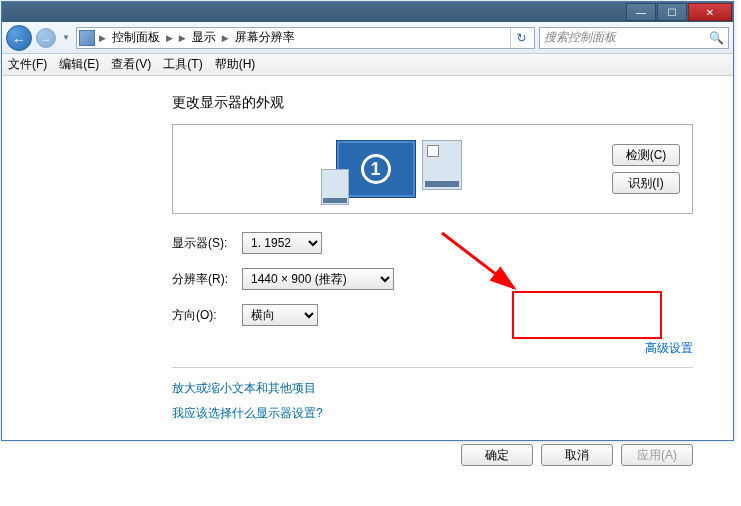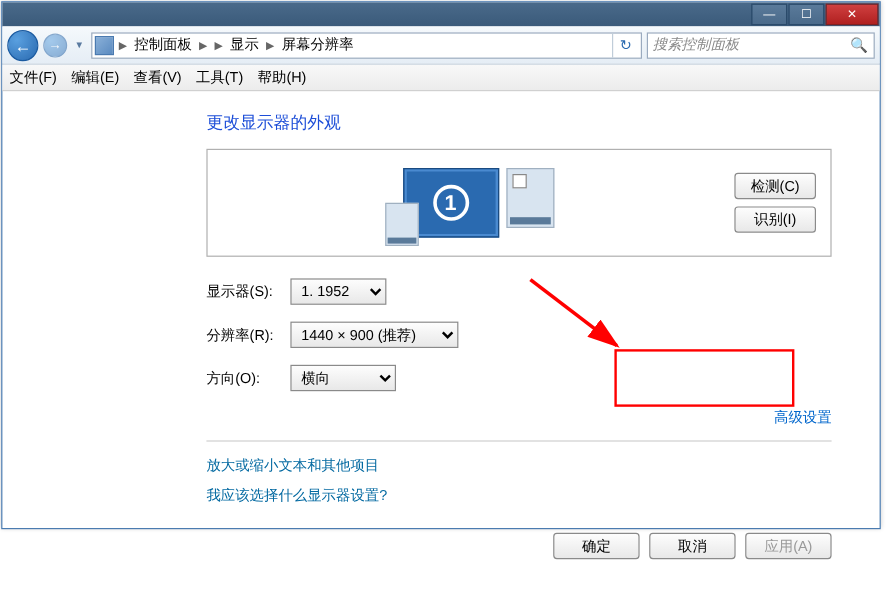--- a/index.html
+++ b/index.html
@@ -122,21 +122,21 @@
       align-items: center;
       padding: 0 6px;
       gap: 12px;
       font-size: 12px;
     }
     .menu-item { cursor: default; }
     .content {
       padding: 18px 40px 10px 170px;
     }
     .page-title {
-      color: #1d4ed8;
+      color: #000000;
       font-size: 14px;
       margin-bottom: 12px;
     }
     .monitor-panel {
       border: 1px solid #b0b0b0;
       height: 90px;
       display: flex;
       align-items: center;
       padding: 8px 12px;
       margin-bottom: 18px;
@@ -352,27 +352,27 @@
     </div>
 
     <div class="form-row">
       <span class="form-label">显示器(S):</span>
       <select class="win7-select" style="width:80px">
         <option>1. 1952</option>
       </select>
     </div>
     <div class="form-row">
       <span class="form-label">分辨率(R):</span>
-      <select class="win7-select" style="width:140px">
+      <select class="win7-select" style="width:152px">
         <option>1440 × 900 (推荐)</option>
       </select>
     </div>
     <div class="form-row">
       <span class="form-label">方向(O):</span>
-      <select class="win7-select" style="width:88px">
+      <select class="win7-select" style="width:76px">
         <option>横向</option>
       </select>
     </div>
 
     <div class="advanced-link">
       <a href="#">高级设置</a>
     </div>
 
     <hr class="divider">
 

